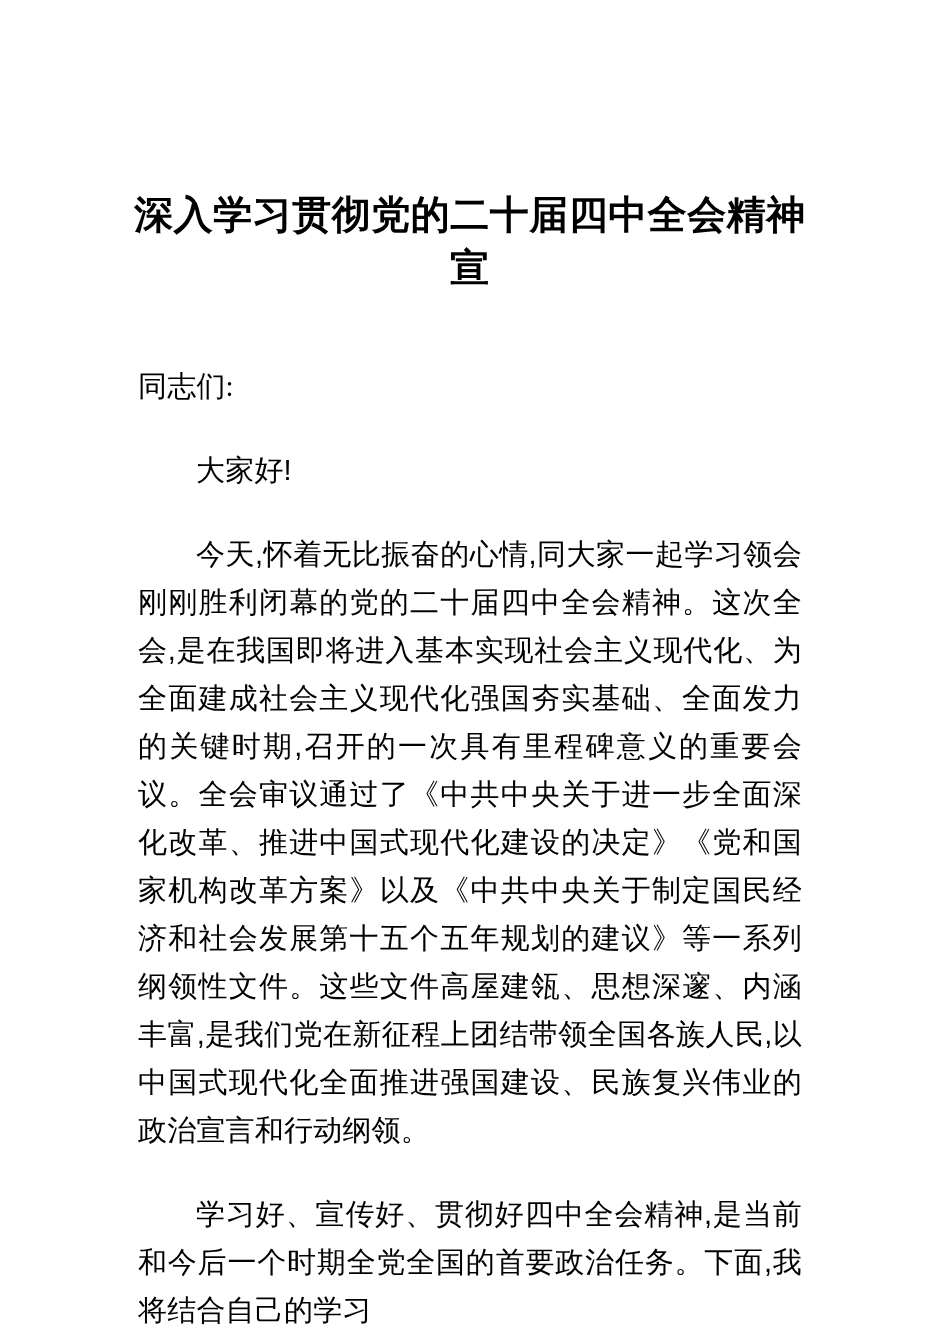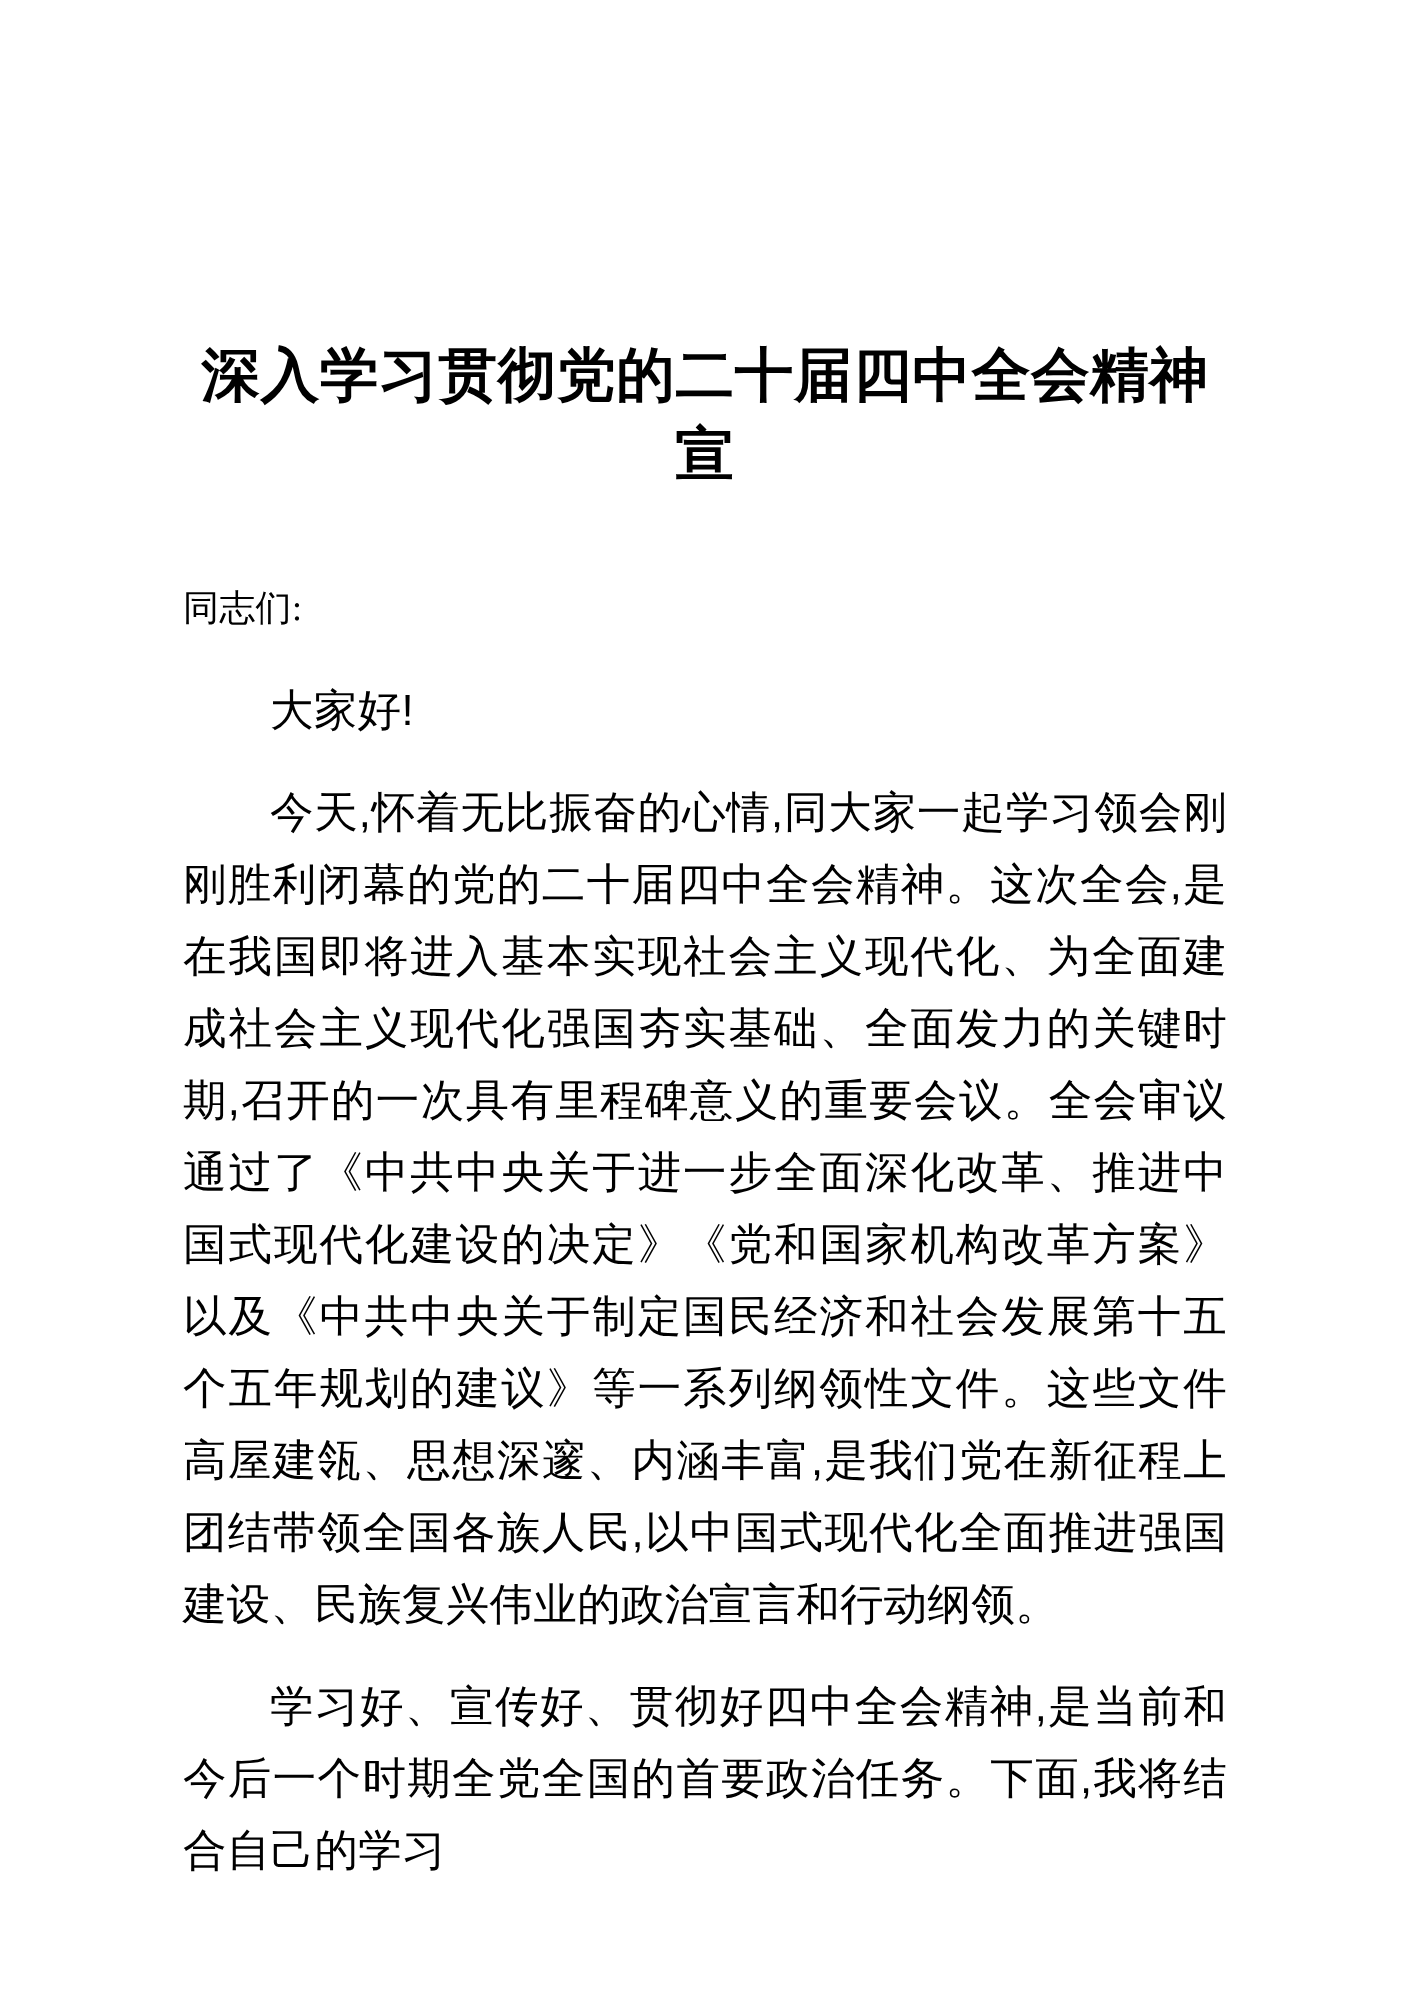--- a/index.html
+++ b/index.html
@@ -38,37 +38,36 @@
     line-height: 53px;
     text-align: center;
     letter-spacing: 0.5px;
     margin: 0;
     padding-top: 188px;
     color: #000000;
   }
 
   .title-line {
     display: block;
-    margin-top: 36px;
   }
 
   .salutation {
-    font-size: 24px;
+    font-size: 29px;
     line-height: 48px;
-    margin: 0;
+    margin: 16px;
     padding-top: 52px;
     text-align: left;
     letter-spacing: 0.2px;
     font-family: Liberation Serif, serif;
   }
 
   .para {
     font-size: 29px;
     line-height: 48px;
-    margin: 0;
+    margin: 16px;
     text-align: justify;
     text-justify: inter-character;
     text-align-last: left;
     letter-spacing: 0.2px;
   }
 
   .para.indent {
     text-indent: 58px;
   }
 

